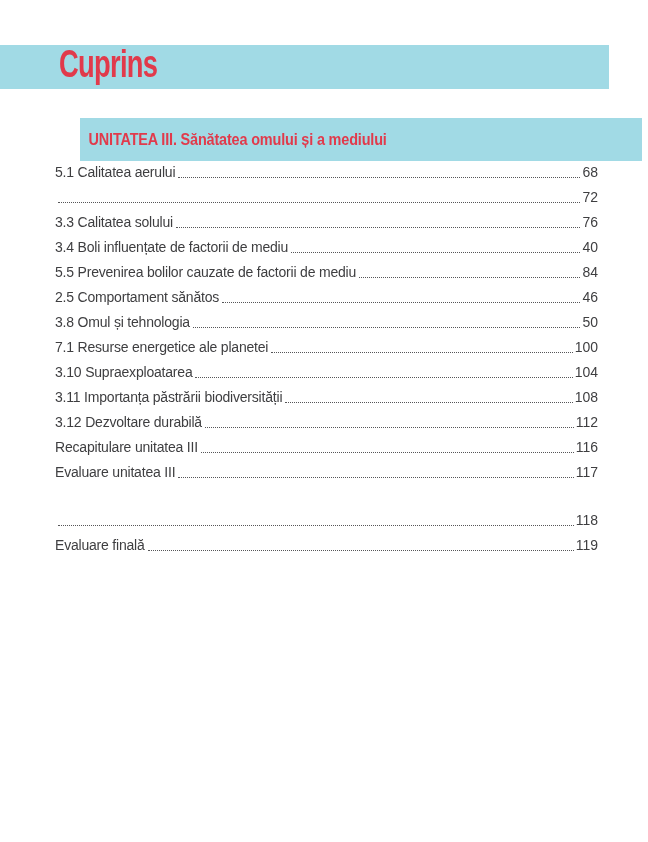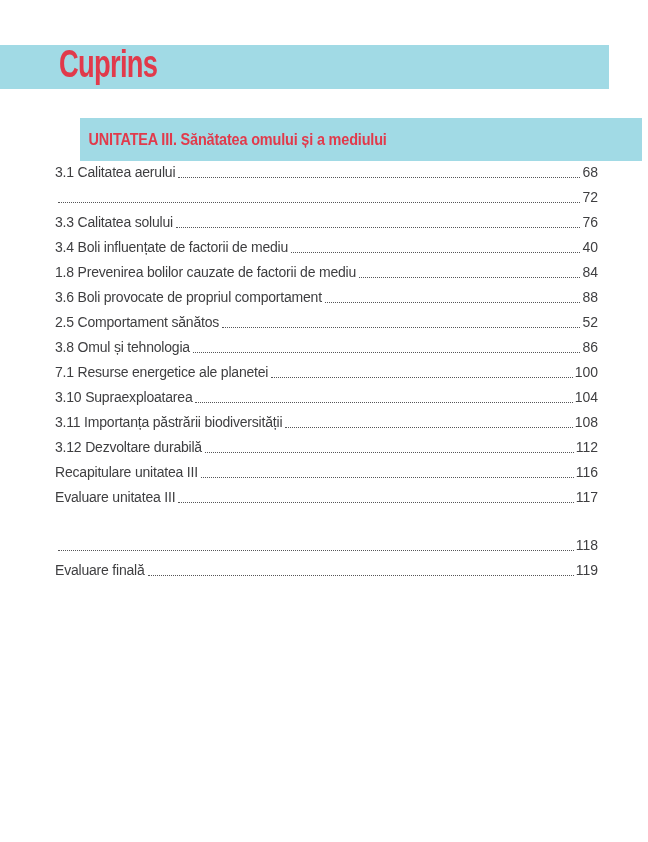--- a/index.html
+++ b/index.html
@@ -102,57 +102,52 @@
     <div class="page-title">Cuprins</div>
   </div>
 
   <div class="unit-banner">
     <div class="unit-heading">UNITATEA III. Sănătatea omului și a mediului</div>
   </div>
 
   <div class="toc">
     <div id="toc-main">
         <div class="toc-row">
-    <span class="toc-label">3.1 Calitatea aerului</span>
+    <span class="toc-label">5.1 Calitatea aerului</span>
     <span class="toc-leader"></span>
     <span class="toc-page">68</span>
   </div>
         <div class="toc-row">
     <span class="toc-leader"></span>
     <span class="toc-page">72</span>
   </div>
         <div class="toc-row">
     <span class="toc-label">3.3 Calitatea solului</span>
     <span class="toc-leader"></span>
     <span class="toc-page">76</span>
   </div>
         <div class="toc-row">
     <span class="toc-label">3.4 Boli influențate de factorii de mediu</span>
     <span class="toc-leader"></span>
     <span class="toc-page">40</span>
   </div>
         <div class="toc-row">
-    <span class="toc-label">1.8 Prevenirea bolilor cauzate de factorii de mediu</span>
+    <span class="toc-label">5.5 Prevenirea bolilor cauzate de factorii de mediu</span>
     <span class="toc-leader"></span>
     <span class="toc-page">84</span>
   </div>
         <div class="toc-row">
-    <span class="toc-label">3.6 Boli provocate de propriul comportament</span>
-    <span class="toc-leader"></span>
-    <span class="toc-page">88</span>
-  </div>
-        <div class="toc-row">
     <span class="toc-label">2.5 Comportament sănătos</span>
     <span class="toc-leader"></span>
-    <span class="toc-page">52</span>
+    <span class="toc-page">46</span>
   </div>
         <div class="toc-row">
     <span class="toc-label">3.8 Omul și tehnologia</span>
     <span class="toc-leader"></span>
-    <span class="toc-page">86</span>
+    <span class="toc-page">50</span>
   </div>
         <div class="toc-row">
     <span class="toc-label">7.1 Resurse energetice ale planetei</span>
     <span class="toc-leader"></span>
     <span class="toc-page">100</span>
   </div>
         <div class="toc-row">
     <span class="toc-label">3.10 Supraexploatarea</span>
     <span class="toc-leader"></span>
     <span class="toc-page">104</span>

